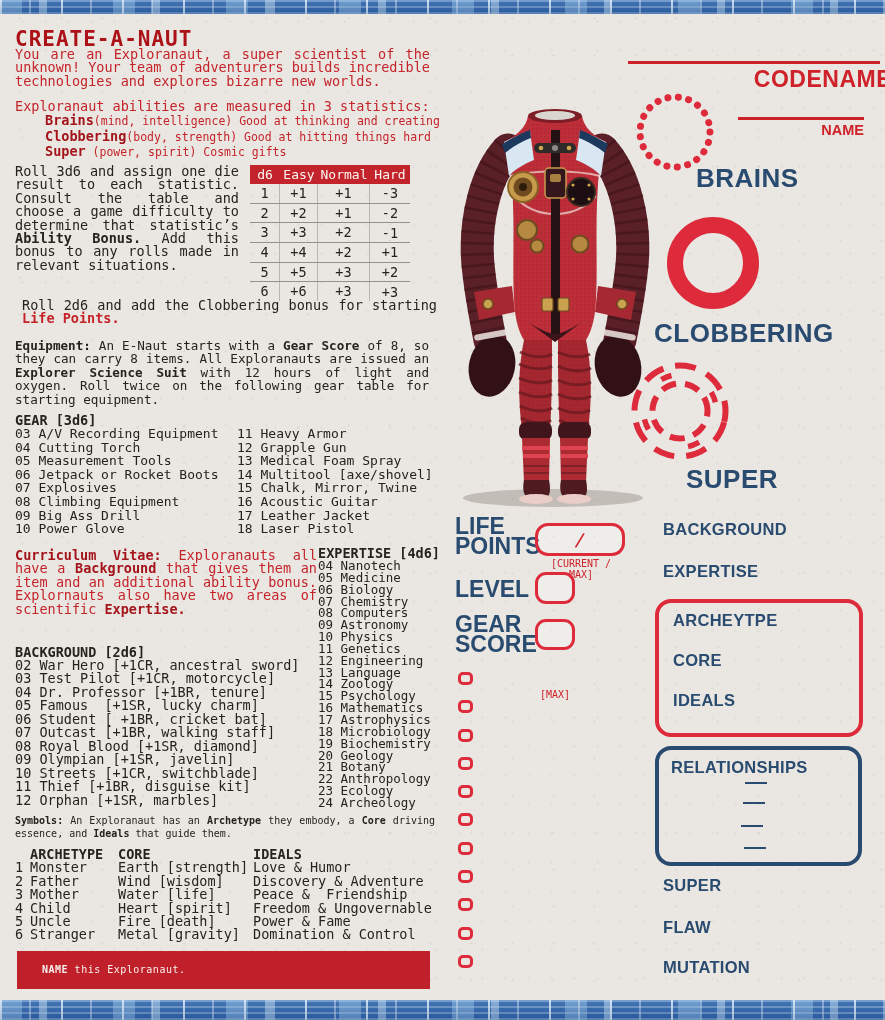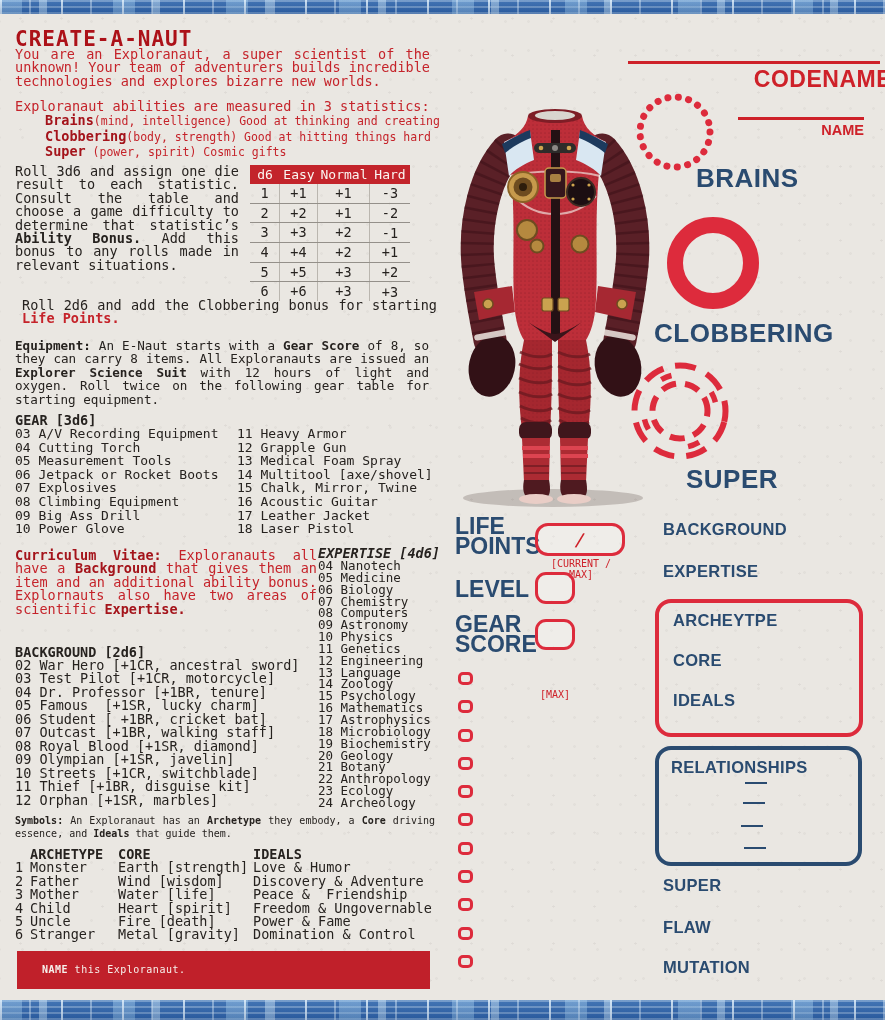--- a/index.html
+++ b/index.html
@@ -146,21 +146,21 @@
 
   <div class="abs h" style="left:15px;top:412px;text-align:right;">GEAR [3d6]</div>
   <div class="abs pre" style="left:15px;top:427px;"><div class="li">03 A/V Recording Equipment</div><div class="li">04 Cutting Torch</div><div class="li">05 Measurement Tools</div><div class="li">06 Jetpack or Rocket Boots</div><div class="li">07 Explosives</div><div class="li">08 Climbing Equipment</div><div class="li">09 Big Ass Drill</div><div class="li">10 Power Glove</div></div>
   <div class="abs pre" style="left:237px;top:427px;"><div class="li">11 Heavy Armor</div><div class="li">12 Grapple Gun</div><div class="li">13 Medical Foam Spray</div><div class="li">14 Multitool [axe/shovel]</div><div class="li">15 Chalk, Mirror, Twine</div><div class="li">16 Acoustic Guitar</div><div class="li">17 Leather Jacket</div><div class="li">18 Laser Pistol</div></div>
 
   <div class="abs p red j" style="left:15px;top:549px;width:302px;"><span class="b">Curriculum Vitae:</span><span> Exploranauts all have a </span><span class="b">Background</span><span> that gives them an item and an additional ability bonus. Explornauts also have two areas of scientific </span><span class="b">Expertise.</span></div>
 
   <div class="abs h" style="left:15px;top:644px;">BACKGROUND [2d6]</div>
   <div class="abs pre bg-list" style="left:15px;top:659px;"><div class="li">02 War Hero [+1CR, ancestral sword]</div><div class="li">03 Test Pilot [+1CR, motorcycle]</div><div class="li">04 Dr. Professor [+1BR, tenure]</div><div class="li">05 Famous  [+1SR, lucky charm]</div><div class="li">06 Student [ +1BR, cricket bat]</div><div class="li">07 Outcast [+1BR, walking staff]</div><div class="li">08 Royal Blood [+1SR, diamond]</div><div class="li">09 Olympian [+1SR, javelin]</div><div class="li">10 Streets [+1CR, switchblade]</div><div class="li">11 Thief [+1BR, disguise kit]</div><div class="li">12 Orphan [+1SR, marbles]</div></div>
 
-  <div class="abs h" style="left:318px;top:545px;font-style:italic;">EXPERTISE [4d6]</div>
+  <div class="abs h" style="left:318px;top:545px;">EXPERTISE [4d6]</div>
   <div class="abs pre exp-list" style="left:318px;top:560px;"><div class="li">04 Nanotech</div><div class="li">05 Medicine</div><div class="li">06 Biology</div><div class="li">07 Chemistry</div><div class="li">08 Computers</div><div class="li">09 Astronomy</div><div class="li">10 Physics</div><div class="li">11 Genetics</div><div class="li">12 Engineering</div><div class="li">13 Language</div><div class="li">14 Zoology</div><div class="li">15 Psychology</div><div class="li">16 Mathematics</div><div class="li">17 Astrophysics</div><div class="li">18 Microbiology</div><div class="li">19 Biochemistry</div><div class="li">20 Geology</div><div class="li">21 Botany</div><div class="li">22 Anthropology</div><div class="li">23 Ecology</div><div class="li">24 Archeology</div></div>
 
   <div class="abs j" style="left:15px;top:814px;width:420px;font-size:10px;line-height:13.4px;"><span class="b">Symbols:</span><span> An Exploranaut has an </span><span class="b">Archetype</span><span> they embody, a </span><span class="b">Core</span><span> driving essence, and </span><span class="b">Ideals</span><span> that guide them.</span></div>
 
   <div class="abs" style="left:15px;top:848px;width:420px;">
     <div class="sym-head">
       <span class="sy-num"></span>
       <span class="sy-arch hh">ARCHETYPE</span>
       <span class="sy-core hh">CORE</span>
       <span class="sy-ideal hh">IDEALS</span>

